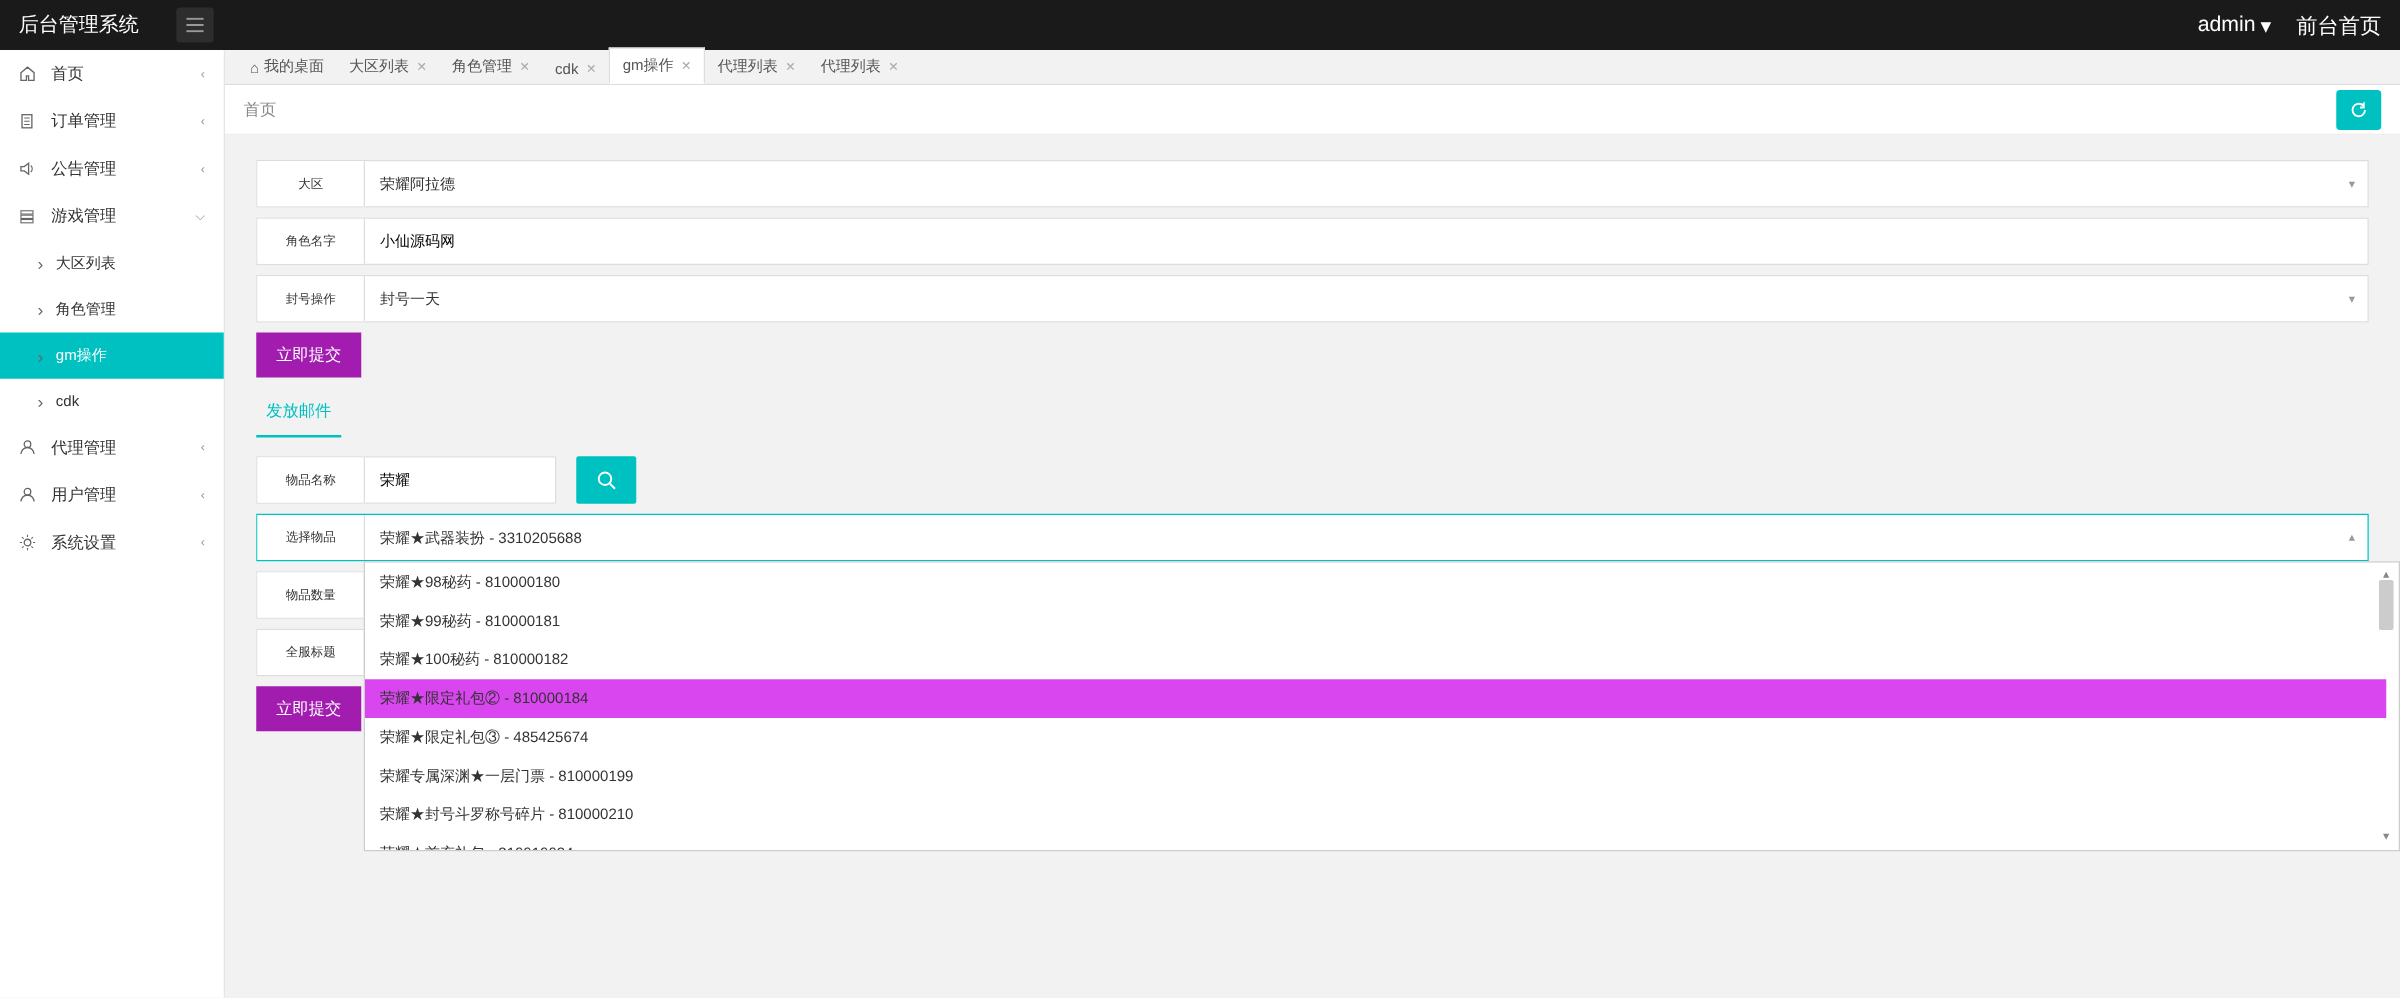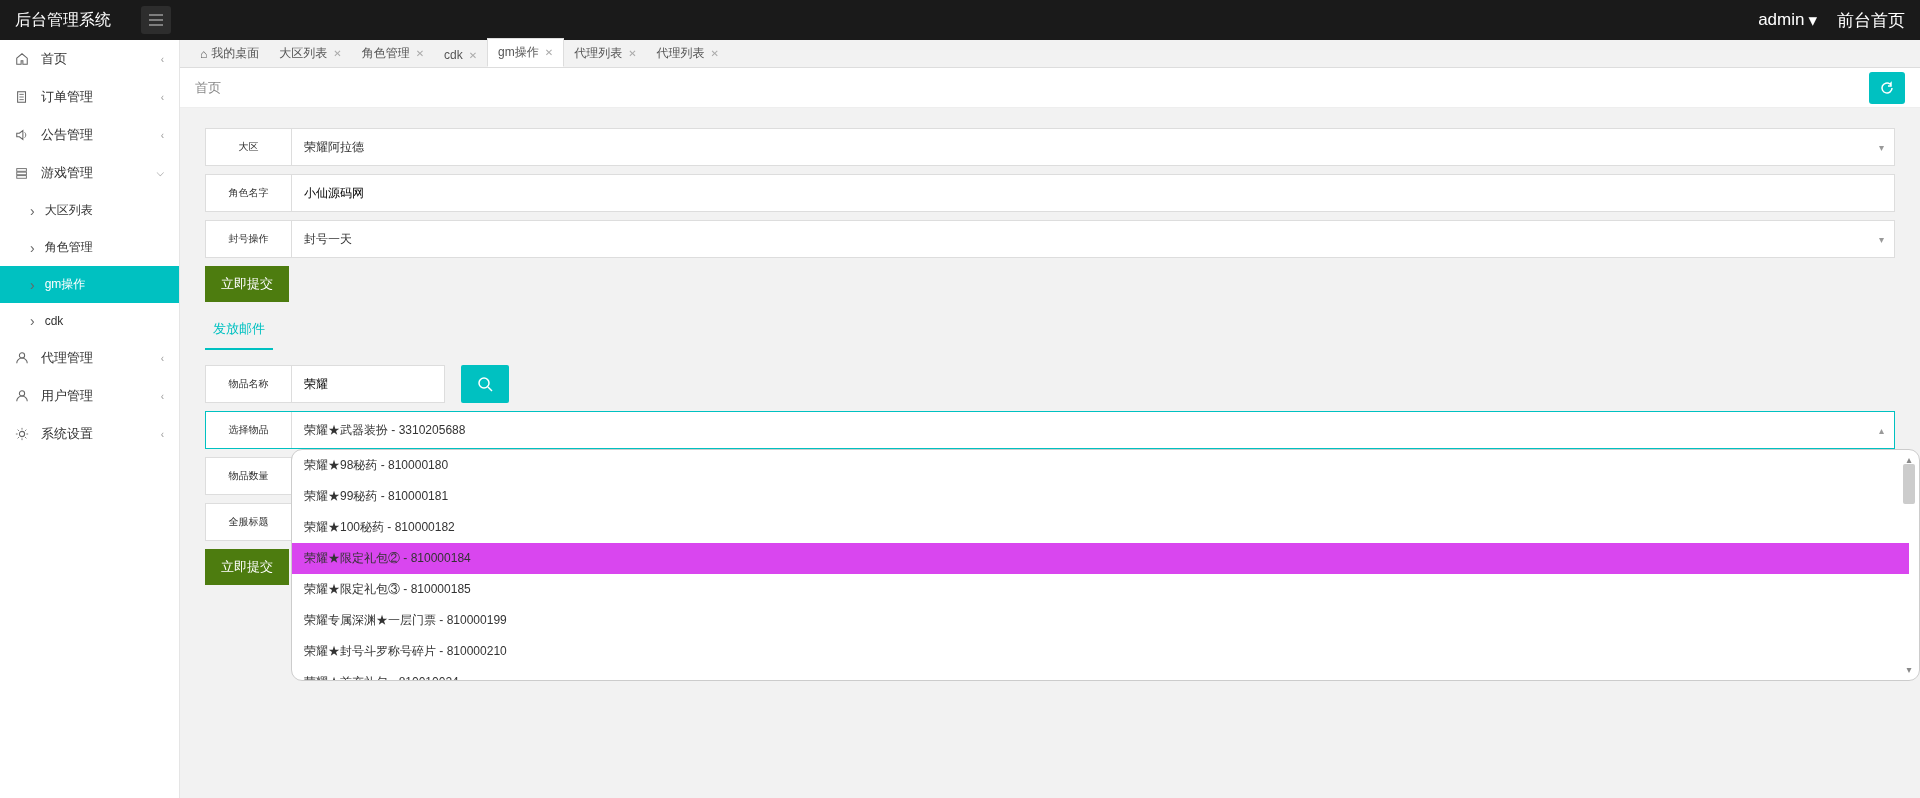--- a/index.html
+++ b/index.html
@@ -37,21 +37,21 @@
 .breadcrumb { color: #888; font-size: 13px; }
 .refresh-btn { background: #00c1c1; width: 36px; height: 32px; border-radius: 3px; display: flex; align-items: center; justify-content: center; color: #fff; cursor: pointer; font-size: 16px; }
 
 
 .content { padding: 20px 25px; overflow: visible; flex: 1; }
 .form-row { display: flex; margin-bottom: 8px; border: 1px solid #ddd; background: #fff; align-items: stretch; height: 38px; }
 .form-label { width: 86px; display: flex; align-items: center; justify-content: center; font-size: 10px; background: #fff; border-right: 1px solid #ddd;}
 .form-control { flex: 1; display: flex; align-items: center; padding: 0 12px; font-size: 12px; position: relative; }
 .form-control input { border: none; outline: none; width: 100%; font-size: 12px; }
 .dropdown-caret { position: absolute; right: 10px; color: #999; font-size: 10px; }
-.btn-submit { background: #4d7c0f; color: #fff; padding: 9px 16px; border: none; font-size: 13px; cursor: pointer; margin-bottom: 8px;}
+.btn-submit { background: #a21caf; color: #fff; padding: 9px 16px; border: none; font-size: 13px; cursor: pointer; margin-bottom: 8px;}
 
 .section-tab { color: #00c1c1; font-size: 13px; padding: 10px 8px; border-bottom: 2px solid #00c1c1; display: inline-block; margin-bottom: 15px;}
 
 .search-row { display: flex; gap: 16px; margin-bottom: 8px; align-items:stretch; height:38px;}
 .search-row .form-row { margin-bottom: 0; width: 240px; }
 .search-btn { background: #00c1c1; width: 48px; display: flex; align-items: center; justify-content: center; color: #fff; cursor: pointer; border-radius:2px;}
 
 
 .combo-row { border-color: #00c1c1; }
 .combo-row .form-control { color:#333;}
@@ -277,27 +277,27 @@
     <div class="form-row">
       <div class="form-label">全服标题</div>
       <div class="form-control">
           <input style="">
         </div>
     </div>
 
     <button class="btn-submit">立即提交</button>
 
     
-    <div class="dropdown-list" id="dropdown" style="left: 111px; right: 0px; top: 341px; border-radius: 11px;">
+    <div class="dropdown-list" id="dropdown" style="left: 111px; right: 0px; top: 341px;">
       <div class="dropdown-list-inner" id="dropdown-inner">
           <div class="dropdown-item">荣耀★98秘药 - 810000180</div>
           <div class="dropdown-item">荣耀★99秘药 - 810000181</div>
           <div class="dropdown-item">荣耀★100秘药 - 810000182</div>
           <div class="dropdown-item hover">荣耀★限定礼包② - 810000184</div>
-          <div class="dropdown-item">荣耀★限定礼包③ - 810000185</div>
+          <div class="dropdown-item">荣耀★限定礼包③ - 485425674</div>
           <div class="dropdown-item">荣耀专属深渊★一层门票 - 810000199</div>
           <div class="dropdown-item">荣耀★封号斗罗称号碎片 - 810000210</div>
           <div class="dropdown-item">荣耀★首充礼包 - 810010024</div>
         </div>
       <div class="scrollbar-fake">
         <div class="scrollbar-btn" style="top:0">▴</div>
         <div class="scrollbar-track"></div>
         <div class="scrollbar-btn" style="bottom:0">▾</div>
       </div>
     </div>

